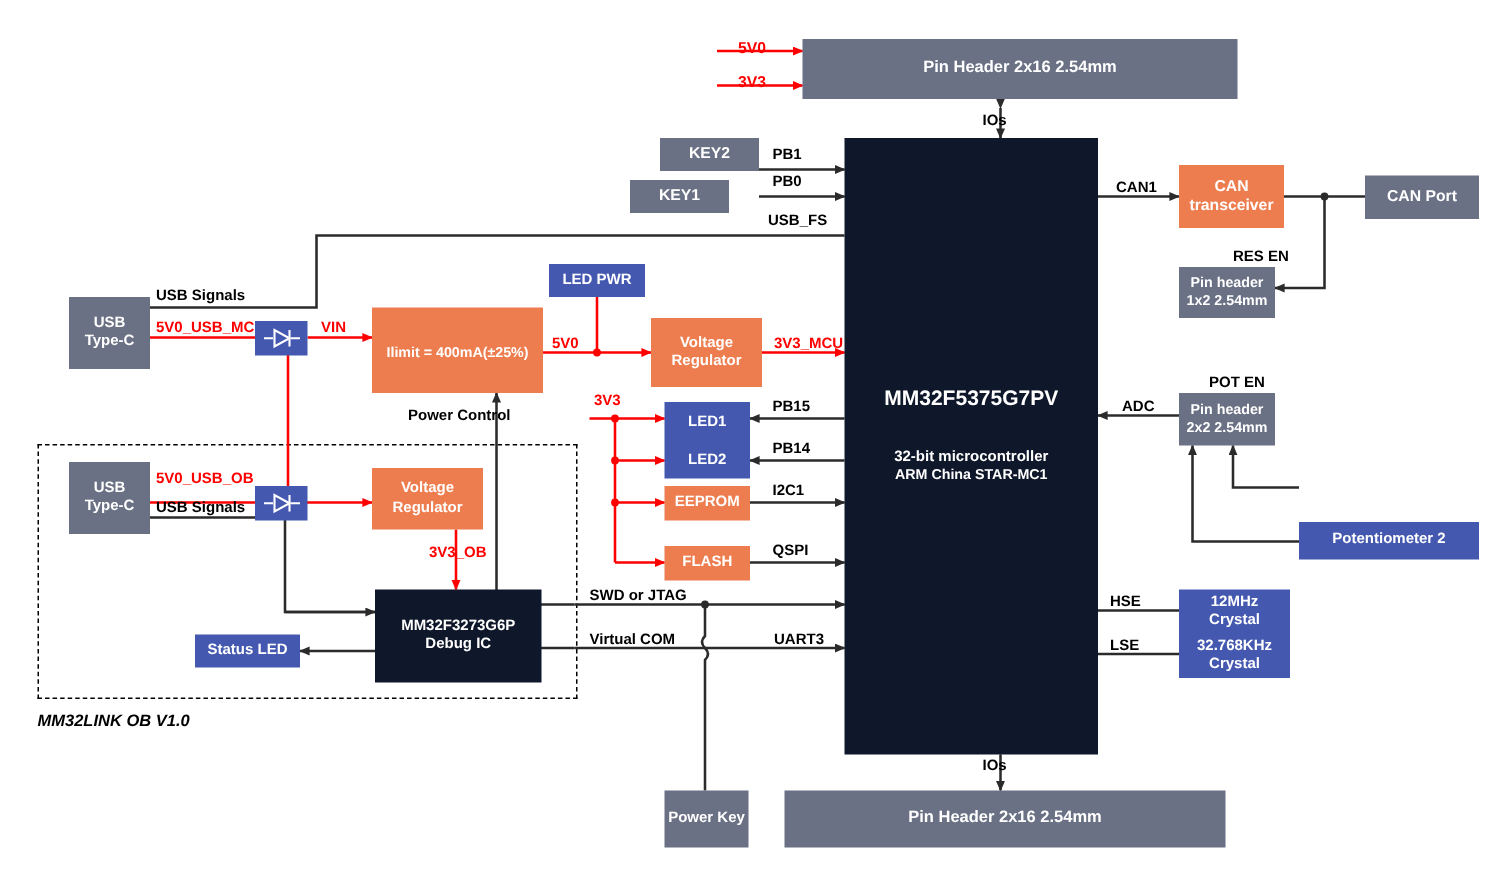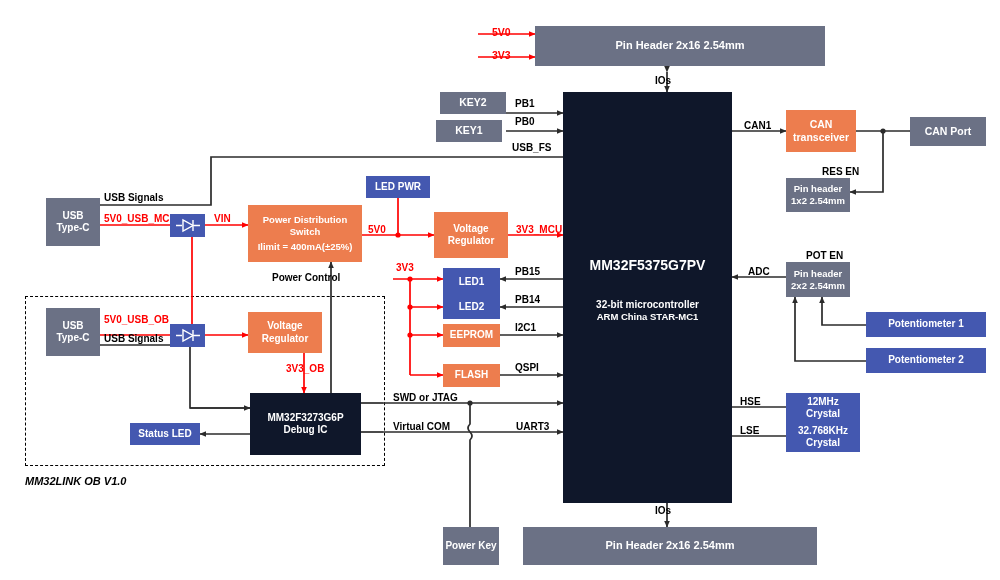--- a/index.html
+++ b/index.html
@@ -126,21 +126,21 @@
   <div class="blk gray" style="left:535px;top:26px;width:290px;height:40px;font-size:11px;">
     <span>Pin Header 2x16 2.54mm</span>
   </div>
   <div class="lbl red" style="left:492px;top:26px;font-size:10.5px;">5V0</div>
   <div class="lbl red" style="left:492px;top:49px;font-size:10.5px;">3V3</div>
   <div class="lbl" style="left:655px;top:75px;font-size:10px;">IOs</div>
 
   <div class="blk gray" style="left:440px;top:92px;width:66px;height:22px;font-size:10.5px;">
     <span>KEY2</span>
   </div>
-  <div class="blk gray" style="left:436px;top:120px;width:66px;height:22px;font-size:10.5px;">
+  <div class="blk gray" style="left:420px;top:120px;width:66px;height:22px;font-size:10.5px;">
     <span>KEY1</span>
   </div>
   <div class="lbl" style="left:515px;top:98px;font-size:10px;">PB1</div>
   <div class="lbl" style="left:515px;top:116px;font-size:10px;">PB0</div>
   <div class="lbl" style="left:512px;top:142px;font-size:10px;">USB_FS</div>
 
   <div class="blk blue" style="left:563px;top:92px;width:169px;height:411px;justify-content:flex-start;">
     <span style="margin-top:165px;font-size:14px;">MM32F5375G7PV</span>
     <span style="margin-top:24px;font-size:10px;">32-bit microcontroller</span>
     <span style="font-size:9.5px;">ARM China STAR-MC1</span>
@@ -161,23 +161,20 @@
     <span>1x2 2.54mm</span>
   </div>
 
   <div class="lbl" style="left:806px;top:250px;font-size:10px;">POT EN</div>
   <div class="lbl" style="left:748px;top:266px;font-size:10px;">ADC</div>
   <div class="blk gray" style="left:786px;top:262px;width:64px;height:35px;font-size:9.5px;">
     <span>Pin header</span>
     <span>2x2 2.54mm</span>
   </div>
 
-  <div class="blk dblue" style="left:866px;top:312px;width:120px;height:25px;font-size:10px;">
-    <span>Potentiometer 1</span>
-  </div>
   <div class="blk dblue" style="left:866px;top:348px;width:120px;height:25px;font-size:10px;">
     <span>Potentiometer 2</span>
   </div>
 
   <div class="lbl" style="left:740px;top:396px;font-size:10px;">HSE</div>
   <div class="blk dblue" style="left:786px;top:393px;width:74px;height:30px;font-size:10px;">
     <span>12MHz</span>
     <span>Crystal</span>
   </div>
   <div class="lbl" style="left:740px;top:425px;font-size:10px;">LSE</div>
@@ -201,21 +198,20 @@
   <div class="blk dblue" style="left:170px;top:214px;width:35px;height:23px;">
     <svg width="26" height="15" viewBox="0 0 26 15">
       <path d="M1,7.5 L7,7.5 M19,7.5 L25,7.5" stroke="#fff" stroke-width="1.4"></path>
       <path d="M8,2 L8,13 L18,7.5 Z" fill="none" stroke="#fff" stroke-width="1.4"></path>
       <path d="M18,2 L18,13" stroke="#fff" stroke-width="1.4"></path>
     </svg>
   </div>
   <div class="lbl red" style="left:214px;top:213px;font-size:10px;">VIN</div>
 
   <div class="blk orange" style="left:248px;top:205px;width:114px;height:57px;font-size:9.5px;">
-    <span>Power Distribution Switch</span>
     <span style="margin-top:4px;">Ilimit = 400mA(±25%)</span>
   </div>
   <div class="lbl" style="left:272px;top:272px;font-size:10px;">Power Control</div>
 
   <div class="blk dblue" style="left:366px;top:176px;width:64px;height:22px;font-size:10px;">
     <span>LED PWR</span>
   </div>
   <div class="lbl red" style="left:368px;top:224px;font-size:10px;">5V0</div>
 
   <div class="blk orange" style="left:434px;top:212px;width:74px;height:46px;font-size:10px;">

